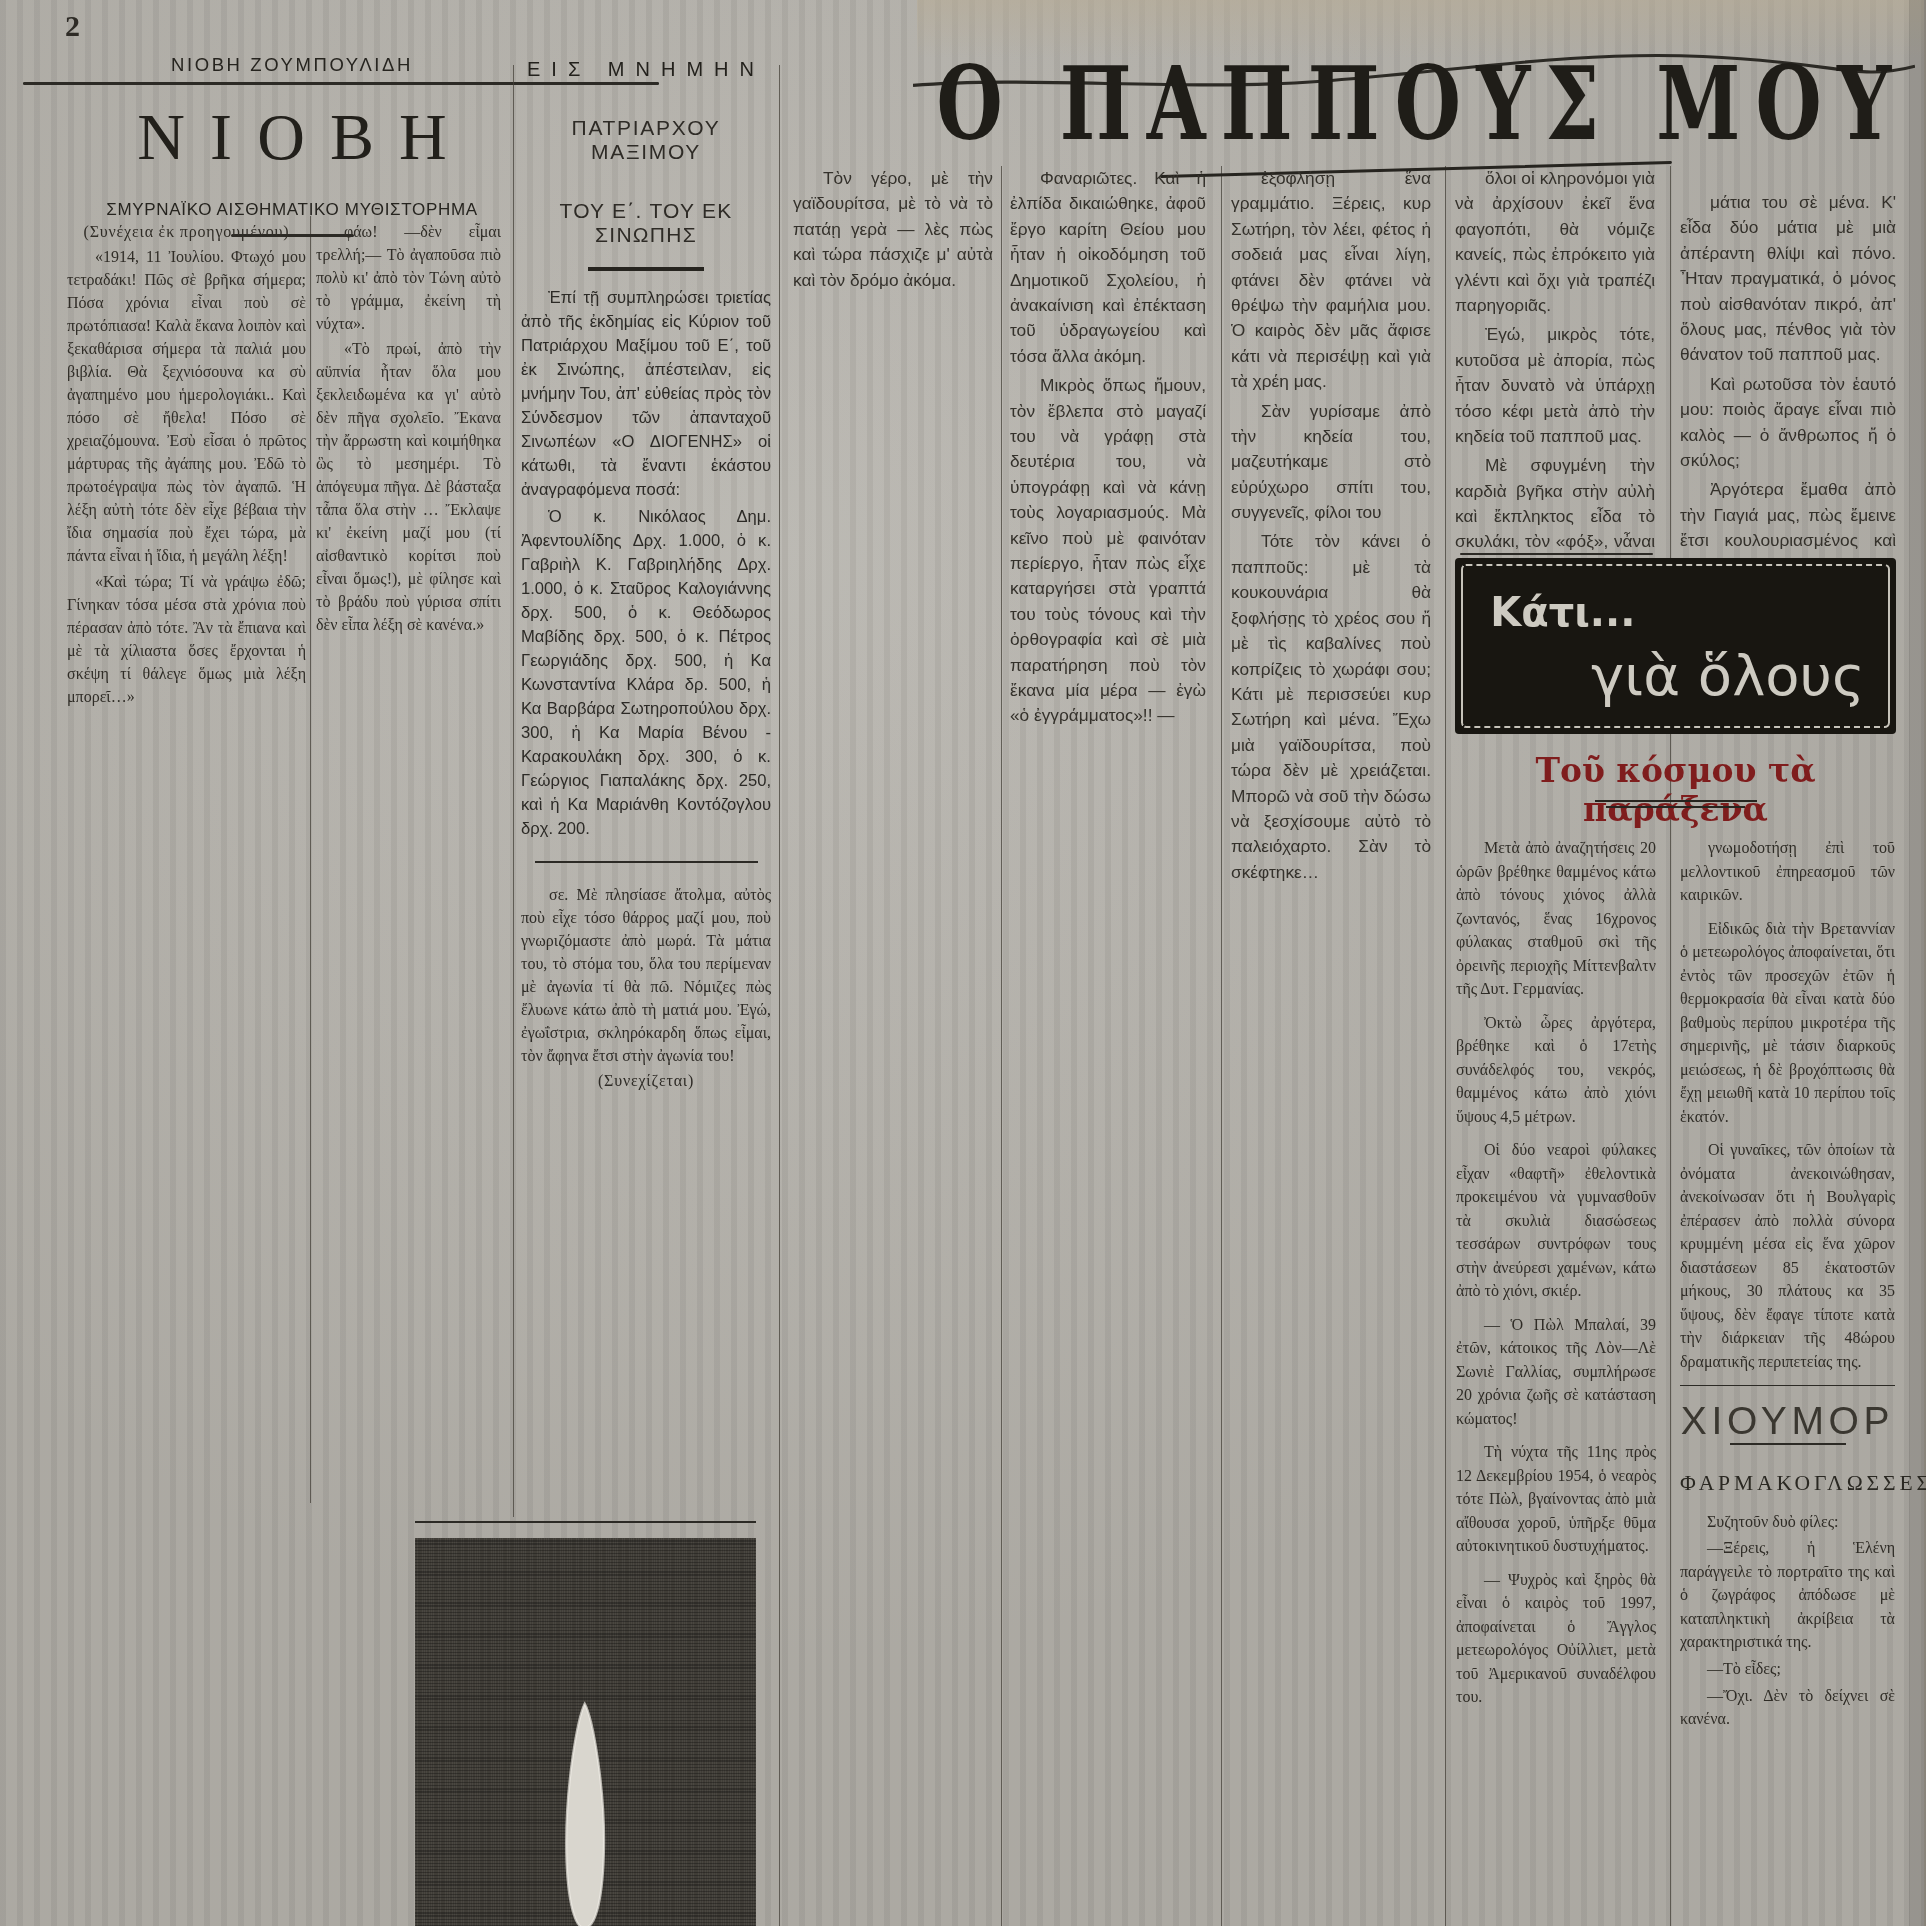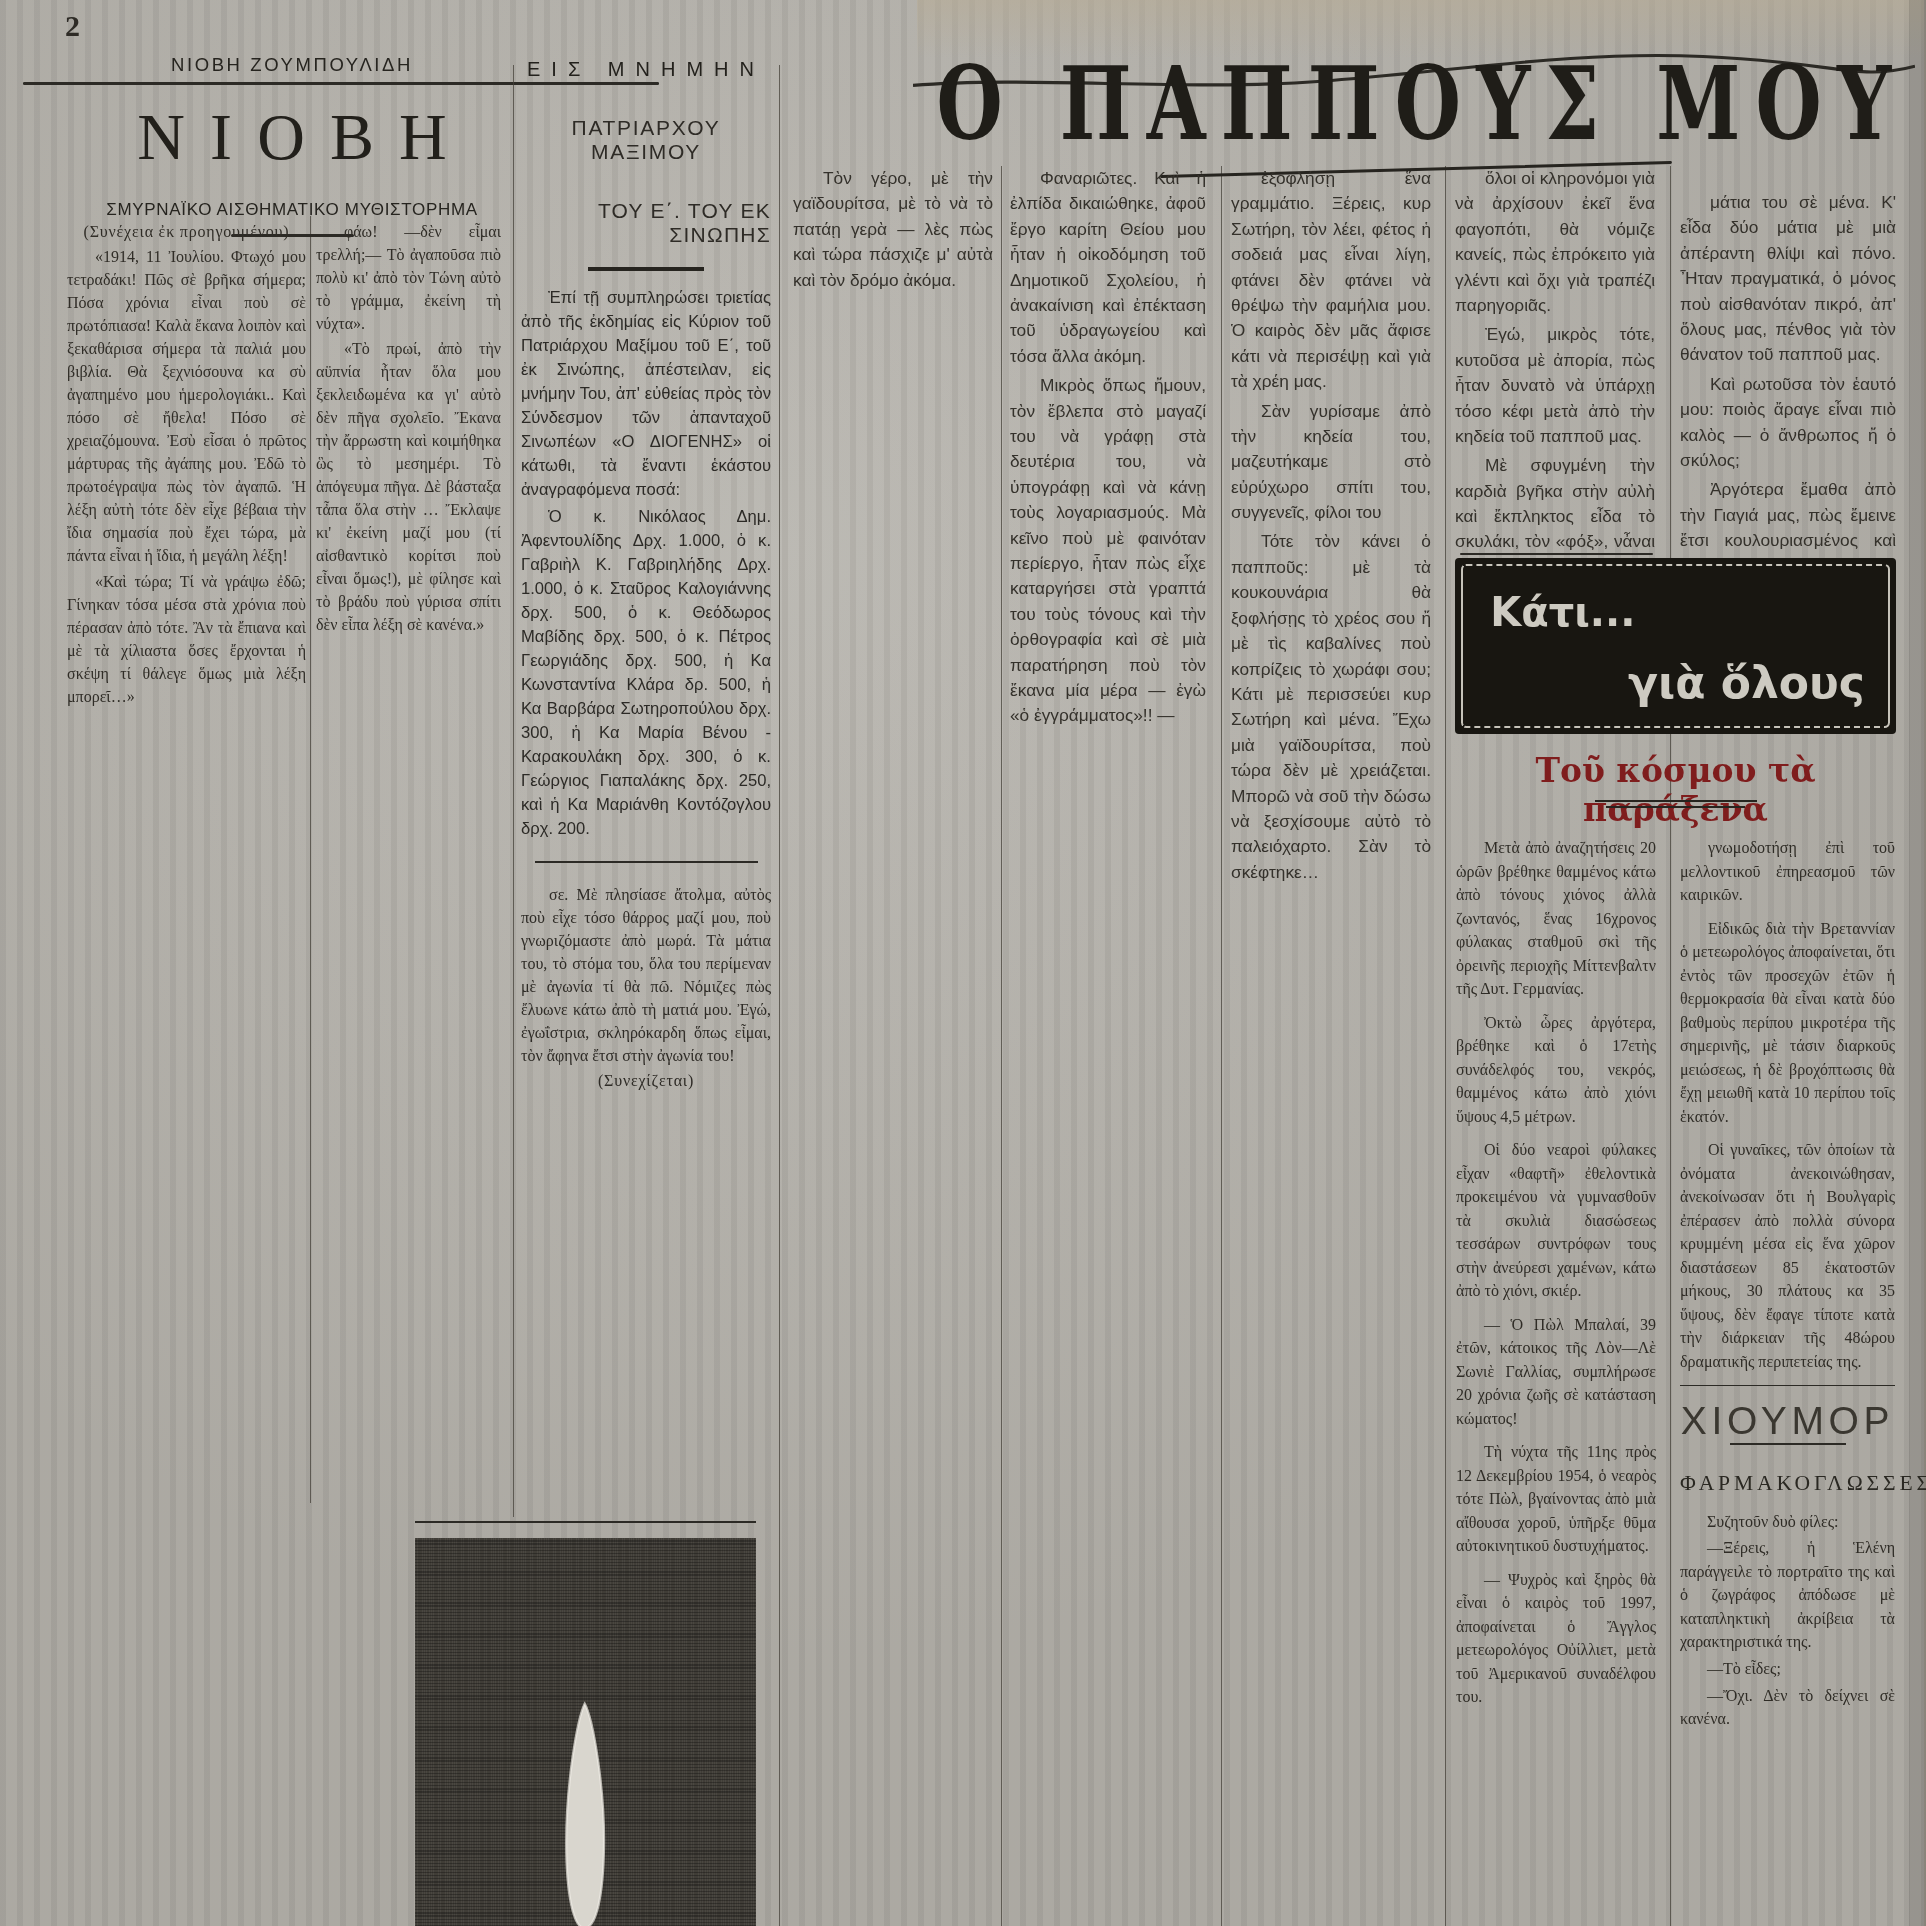--- a/index.html
+++ b/index.html
@@ -29,21 +29,21 @@
   .niovi-squig{margin:14px auto 0;width:123px;height:3.1px;background:#2c2a25;border-radius:1.5px;}
 
   .serifcol{position:absolute;font-size:16px;line-height:23px;text-align:justify;color:#302d27;}
   .serifcol p{margin:0 0 2.3px;text-indent:28px;}
   .cont-note{text-align:center;text-indent:0 !important;letter-spacing:.05em;}
 
   
   .memoriam{position:absolute;left:521px;top:58px;width:250px;}
   .mem-h1{font-family:"Liberation Sans",sans-serif;text-align:center;font-size:20px;letter-spacing:.55em;color:#23211c;}
   .mem-h2{font-family:"Liberation Sans",sans-serif;text-align:center;font-size:21px;letter-spacing:.08em;margin-top:35px;}
-  .mem-h3{font-family:"Liberation Sans",sans-serif;text-align:right;font-size:21px;letter-spacing:.06em;margin-top:35px;}
+  .mem-h3{font-family:"Liberation Sans",sans-serif;text-align:center;font-size:21px;letter-spacing:.06em;margin-top:35px;}
   .mem-rule{width:116px;height:3.5px;background:#26241f;margin:20px auto 15.4px;}
   .sanscol{font-family:"Liberation Sans",sans-serif;font-size:16.6px;line-height:24px;text-align:justify;color:#2c2a26;}
   .sanscol p{margin:0 0 3.1px;text-indent:27px;}
   .mem-divider{width:223px;height:1.9px;background:#2c2a25;margin:20px auto;}
   .mem-serif{font-size:16px;line-height:23px;text-align:justify;}
   .mem-serif p{margin:0 0 2.3px;text-indent:28px;}
 
   
   .pappous-title{position:absolute;left:936px;top:45px;width:971px;text-align:center;
       font-family:"DejaVu Serif",serif;font-weight:bold;font-size:76px;letter-spacing:.20em;
@@ -56,22 +56,22 @@
   .storycol p{margin:0 0 3.9px;text-indent:30px;}
   .signature{text-align:right;font-size:17.3px;margin-top:15.4px;padding-right:11.6px;font-family:"Liberation Sans",sans-serif;}
 
   
   .kati-box{position:absolute;left:1455px;top:558px;width:441px;height:176px;background:#181611;
       border-radius:3.9px;box-sizing:border-box;padding:6.2px;}
   .kati-inner{width:100%;height:100%;border:2.3px solid #c6c3ba;border-radius:5.4px;box-sizing:border-box;
       position:relative;border-style:dashed solid;}
   .kati-l1{position:absolute;left:27px;top:23px;font-family:"DejaVu Sans",sans-serif;font-weight:bold;
       font-size:40px;color:#cdcac1;}
-  .kati-l2{position:absolute;right:23px;bottom:17.7px;font-family:"DejaVu Sans",sans-serif;font-weight:bold;
-      font-size:44px;color:#cdcac1;}
+  .kati-l2{position:absolute;right:23px;bottom:17.7px;font-family:"DejaVu Sans",sans-serif;font-weight:normal;
+      font-size:56px;color:#cdcac1;}
 
   .paraxena-head{position:absolute;left:1455px;top:751px;width:441px;text-align:center;
       font-family:"DejaVu Serif",serif;font-weight:bold;font-size:33px;color:#7f1d1d;}
   .paraxena-rule{position:absolute;left:1595px;top:800px;width:162px;height:2.3px;background:#26241f;}
   .paraxena-rule2{position:absolute;left:1606px;top:806px;width:139px;height:1.5px;background:#26241f;}
 
   .parcol{position:absolute;font-size:16px;line-height:23.5px;text-align:justify;color:#2f2c26;}
   .parcol p{margin:0 0 10px;text-indent:28px;}
 
   .humor-divider{width:100%;height:1.5px;background:#2c2a25;margin:11.6px 0 23px;}

